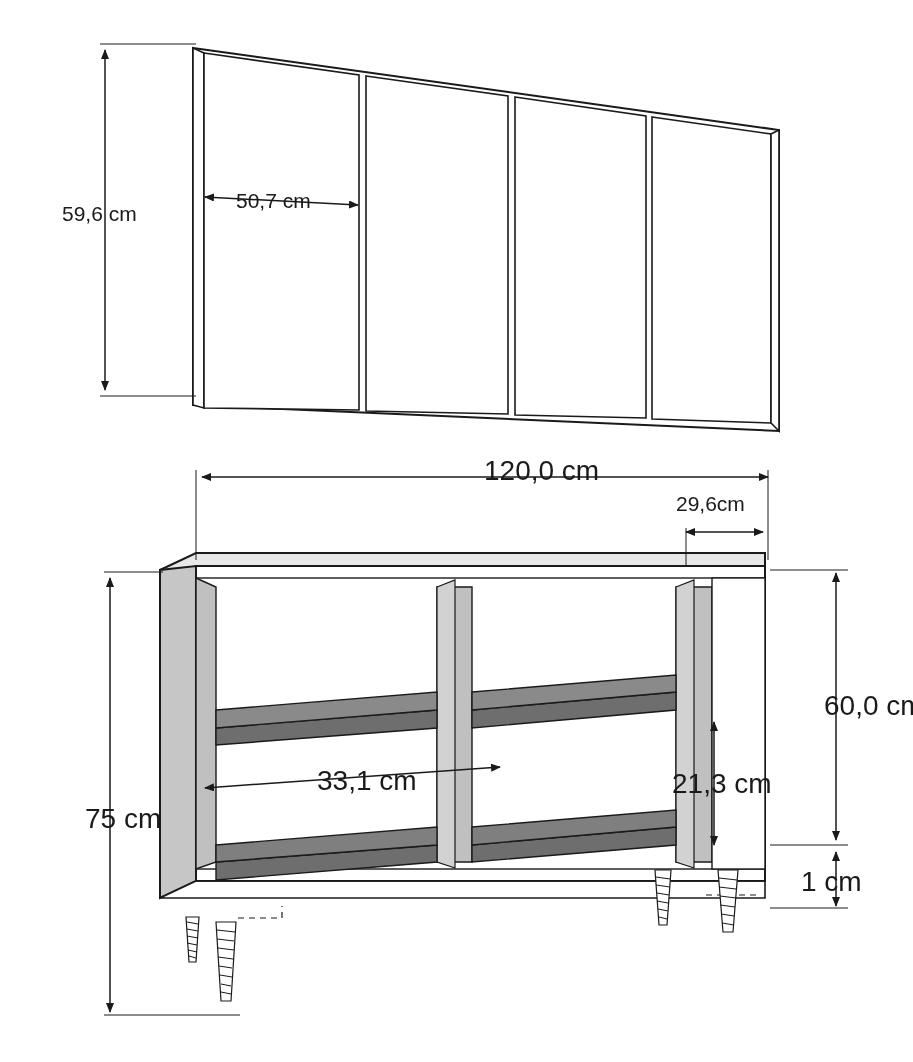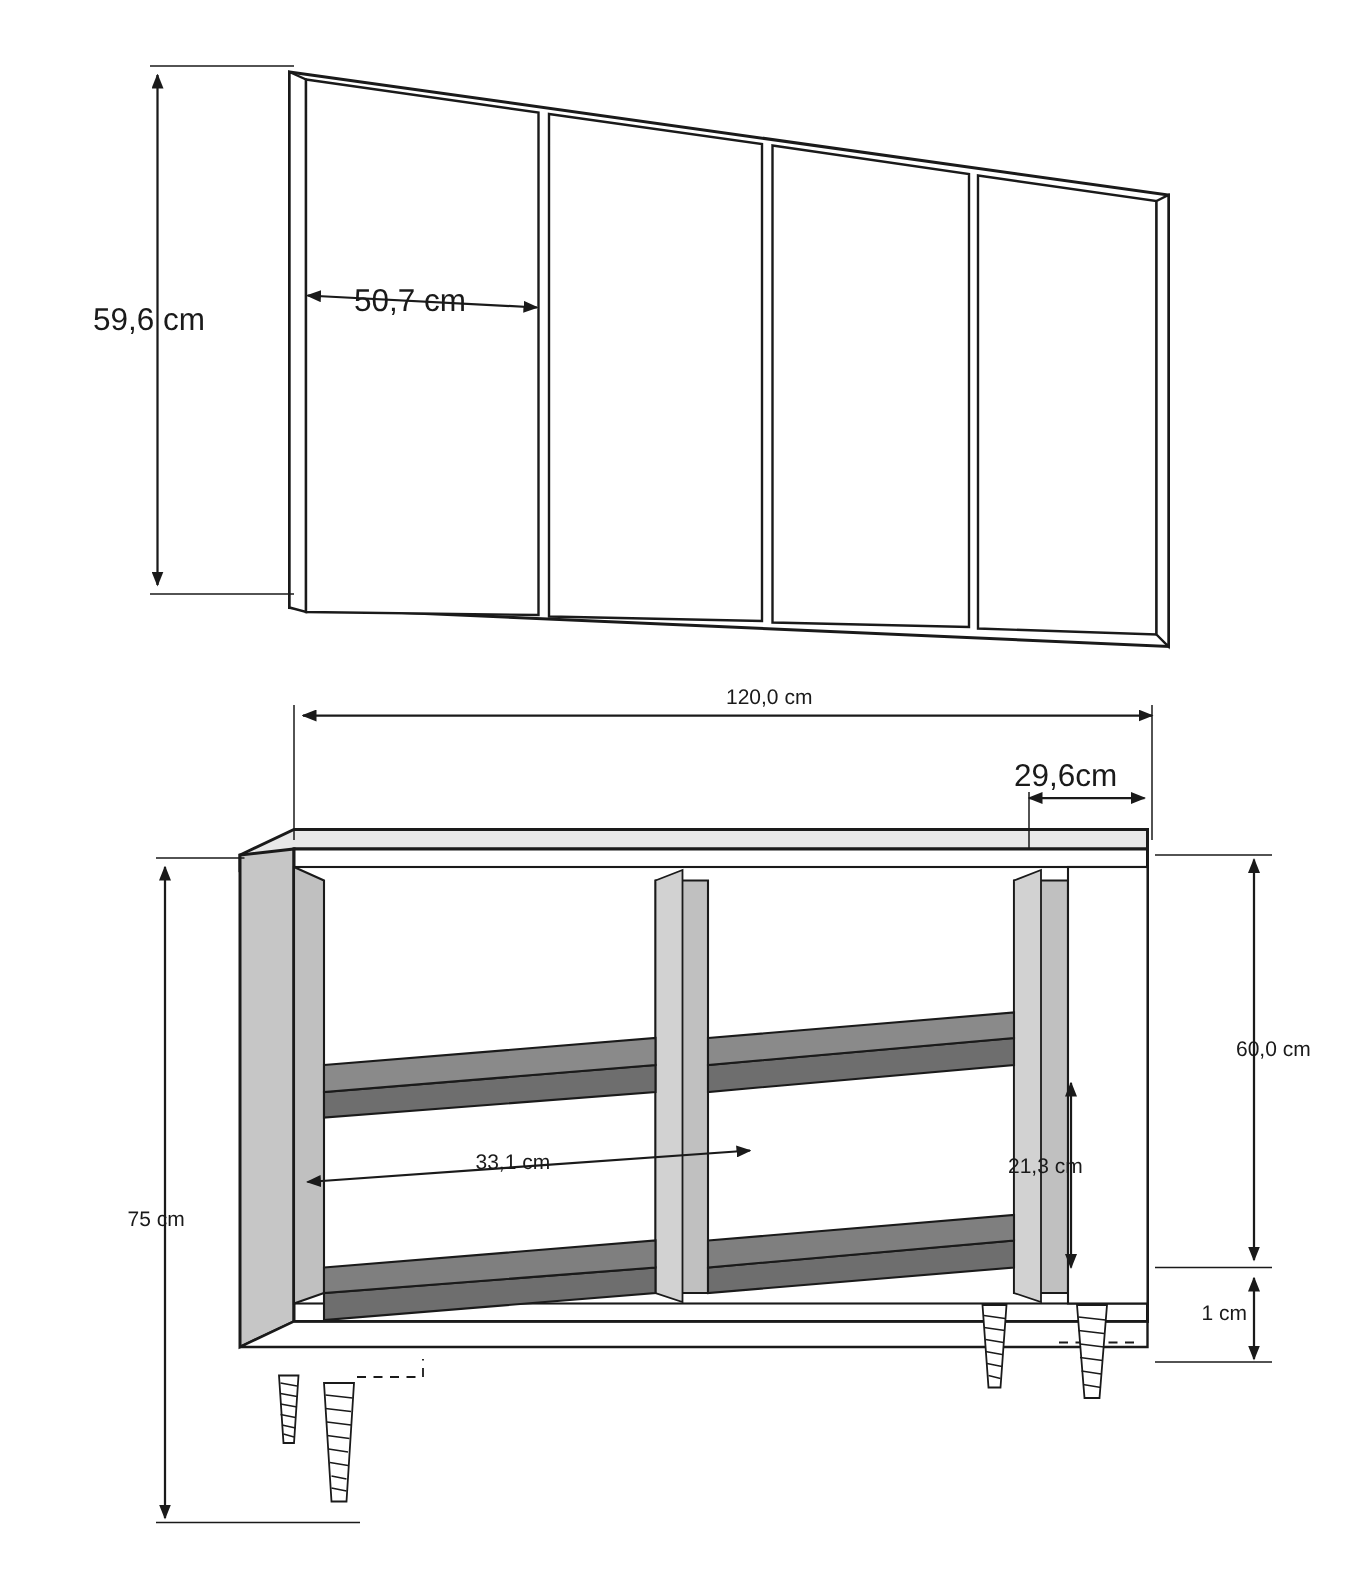--- a/index.html
+++ b/index.html
@@ -24,21 +24,21 @@
   }
   .dim-label {
     position: absolute;
     font-family: "Liberation Sans", sans-serif;
     font-size: 21px;
     color: #1a1a1a;
     white-space: nowrap;
     line-height: 1;
   }
   .dim-label.big {
-    font-size: 14px;
+    font-size: 28px;
   }
 </style>
 </head>
 <body>
 
 <div id="stage">
 
   <svg width="913" height="1062" viewBox="0 0 913 1062">
     <defs>
       <marker id="arrHead" markerWidth="10" markerHeight="8" refX="9" refY="4" orient="auto" markerUnits="userSpaceOnUse">
@@ -168,21 +168,21 @@
       <line x1="714" y1="722" x2="714" y2="845" stroke="#1a1a1a" stroke-width="1.5" marker-start="url(#arrTail)" marker-end="url(#arrHead)"></line>
     </g>
   </svg>
 
   <div class="dim-label" style="left:62px; top:203px;">59,6 cm</div>
 
   <div class="dim-label" style="left:236px; top:190px;">50,7 cm</div>
 
   <div class="dim-label big" style="left:484px; top:457px;">120,0 cm</div>
 
-  <div class="dim-label" style="left:676px; top:507px;">29,6cm</div>
+  <div class="dim-label" style="left:676px; top:493px;">29,6cm</div>
 
   <div class="dim-label big" style="left:800px; top:692px;margin-left:24px;">60,0 cm</div>
 
   <div class="dim-label big" style="left:85px; top:805px;">75 cm</div>
 
   <div class="dim-label big" style="left:801px; top:868px;">1 cm</div>
 
   <div class="dim-label big" style="left:317px; top:767px;">33,1 cm</div>
 
   <div class="dim-label big" style="left:672px; top:770px;">21,3 cm</div>

